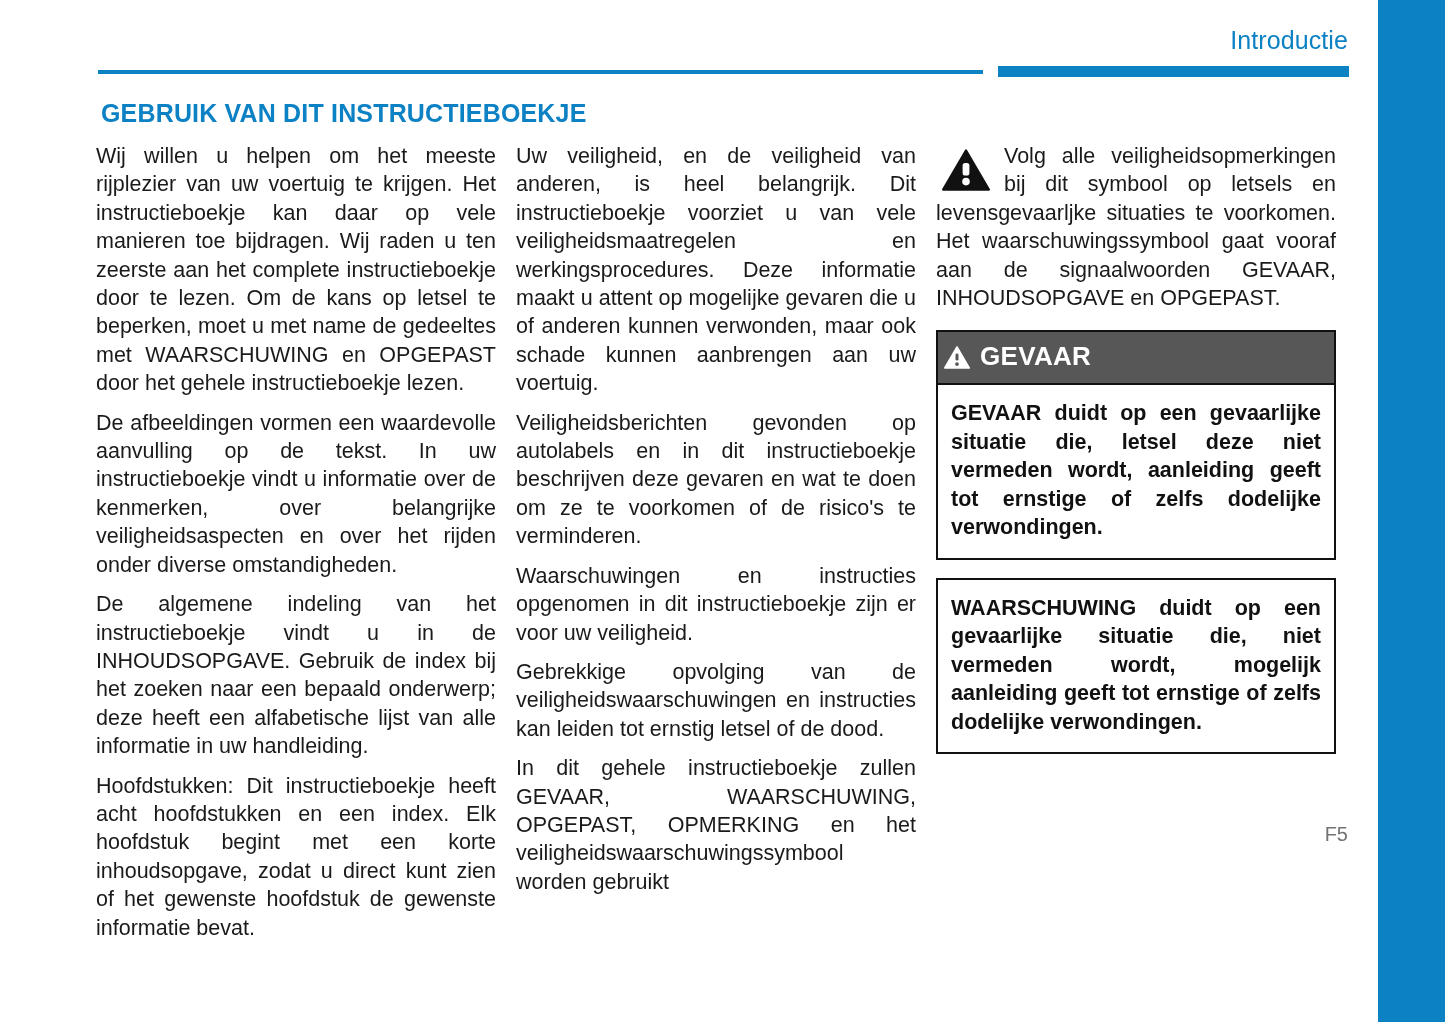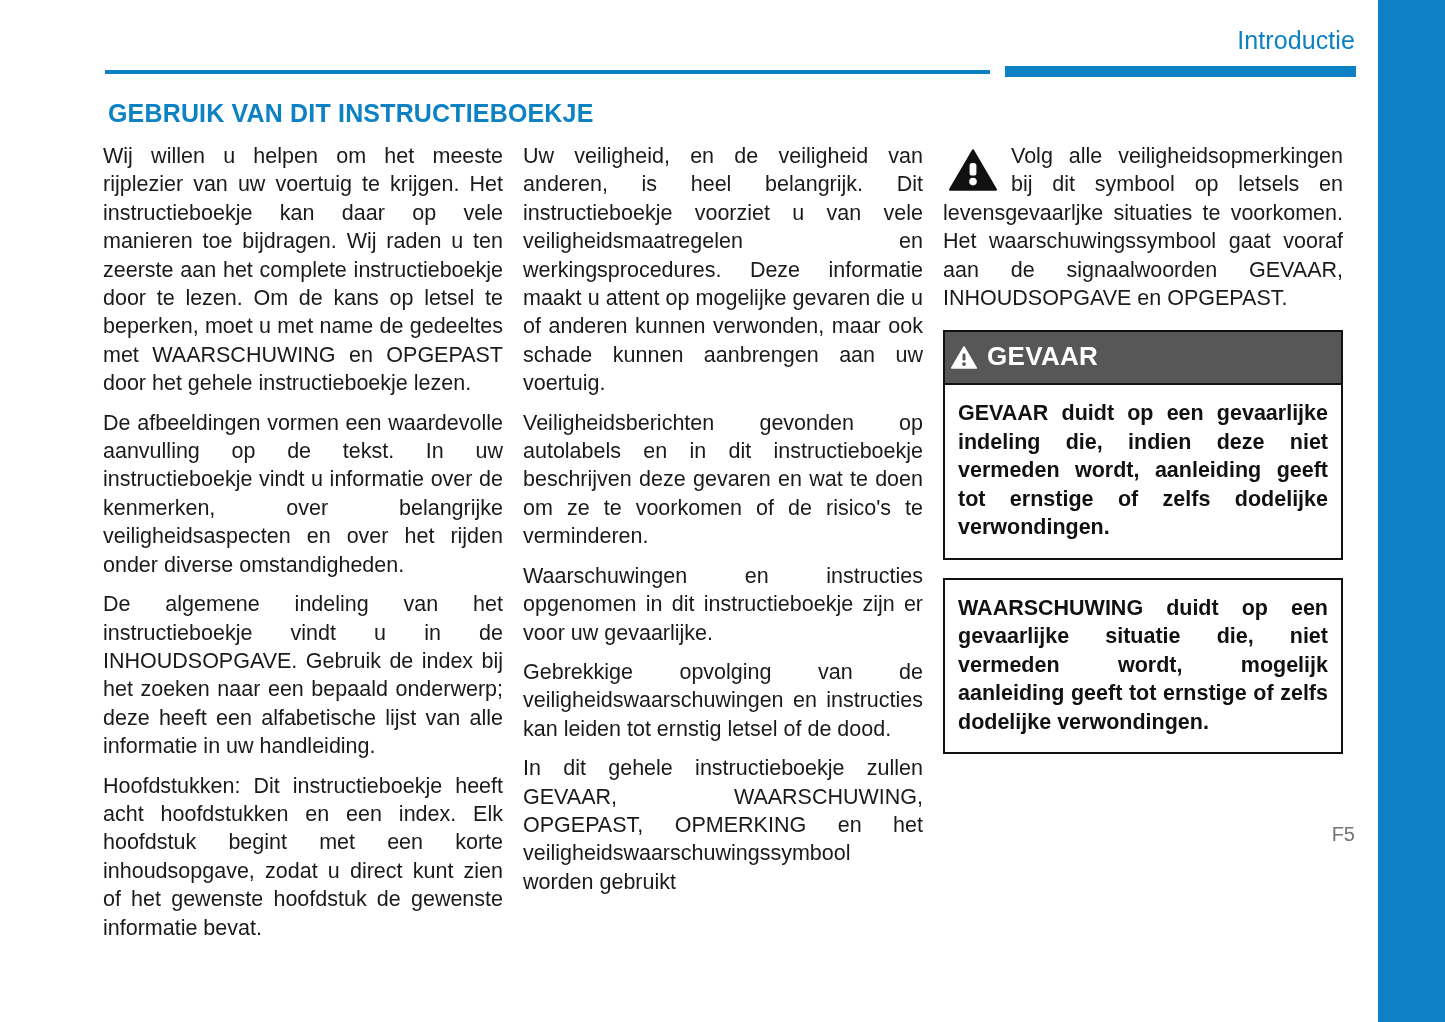--- a/index.html
+++ b/index.html
@@ -23,21 +23,21 @@
     right: 0;
     width: 67px;
     height: 1022px;
     background: #0c81c4;
   }
 
   
   .page {
     position: absolute;
     top: 0;
-    left: 7px;
+    left: 0;
     width: 1378px;
     height: 874px;
     background: #ffffff;
   }
 
   
   .chapter-label {
     position: absolute;
     top: 26px;
     right: 30px;
@@ -187,21 +187,21 @@
     <div class="col">
       <p>Wij willen u helpen om het meeste rijplezier van uw voertuig te krijgen. Het instructieboekje kan daar op vele manieren toe bijdragen. Wij raden u ten zeerste aan het complete instructieboekje door te lezen. Om de kans op letsel te beperken, moet u met name de gedeeltes met WAARSCHUWING en OPGEPAST door het gehele instructieboekje lezen.</p>
       <p>De afbeeldingen vormen een waardevolle aanvulling op de tekst. In uw instructieboekje vindt u informatie over de kenmerken, over belangrijke veiligheidsaspecten en over het rijden onder diverse omstandigheden.</p>
       <p>De algemene indeling van het instructieboekje vindt u in de INHOUDSOPGAVE. Gebruik de index bij het zoeken naar een bepaald onderwerp; deze heeft een alfabetische lijst van alle informatie in uw handleiding.</p>
       <p>Hoofdstukken: Dit instructieboekje heeft acht hoofdstukken en een index. Elk hoofdstuk begint met een korte inhoudsopgave, zodat u direct kunt zien of het gewenste hoofdstuk de gewenste informatie bevat.</p>
     </div>
 
     <div class="col">
       <p>Uw veiligheid, en de veiligheid van anderen, is heel belangrijk. Dit instructieboekje voorziet u van vele veiligheidsmaatregelen en werkingsprocedures. Deze informatie maakt u attent op mogelijke gevaren die u of anderen kunnen verwonden, maar ook schade kunnen aanbrengen aan uw voertuig.</p>
       <p>Veiligheidsberichten gevonden op autolabels en in dit instructieboekje beschrijven deze gevaren en wat te doen om ze te voorkomen of de risico's te verminderen.</p>
-      <p>Waarschuwingen en instructies opgenomen in dit instructieboekje zijn er voor uw gevaarlijke.</p>
+      <p>Waarschuwingen en instructies opgenomen in dit instructieboekje zijn er voor uw veiligheid.</p>
       <p>Gebrekkige opvolging van de veiligheidswaarschuwingen en instructies kan leiden tot ernstig letsel of de dood.</p>
       <p>In dit gehele instructieboekje zullen GEVAAR, WAARSCHUWING, OPGEPAST, OPMERKING en het veiligheidswaarschuwingssymbool worden gebruikt</p>
     </div>
 
     <div class="col">
 
 
       <p>
         <span class="tri-float">
           <svg viewBox="0 0 48 42" xmlns="http://www.w3.org/2000/svg">
@@ -218,21 +218,21 @@
           <span class="tri-small">
             <svg viewBox="0 0 26 23" xmlns="http://www.w3.org/2000/svg">
               <path d="M13 1 L25.2 22 L0.8 22 Z" fill="#ffffff" stroke="#ffffff" stroke-width="1.6" stroke-linejoin="round"></path>
               <rect x="11.5" y="7.5" width="3" height="7" rx="1.3" fill="#575757"></rect>
               <circle cx="13" cy="18.1" r="1.9" fill="#575757"></circle>
             </svg>
           </span>
           <span class="alert-title">GEVAAR</span>
         </div>
         <div class="alert-body">
-          <p>GEVAAR duidt op een gevaarlijke indeling die, indien deze niet vermeden wordt, aanleiding geeft tot ernstige of zelfs dodelijke verwondingen.</p>
+          <p>GEVAAR duidt op een gevaarlijke situatie die, letsel deze niet vermeden wordt, aanleiding geeft tot ernstige of zelfs dodelijke verwondingen.</p>
         </div>
       </div>
 
       <div class="alert-box">
         <div class="alert-body">
           <p>WAARSCHUWING duidt op een gevaarlijke situatie die, niet vermeden wordt, mogelijk aanleiding geeft tot ernstige of zelfs dodelijke verwondingen.</p>
         </div>
       </div>
 
     </div>

